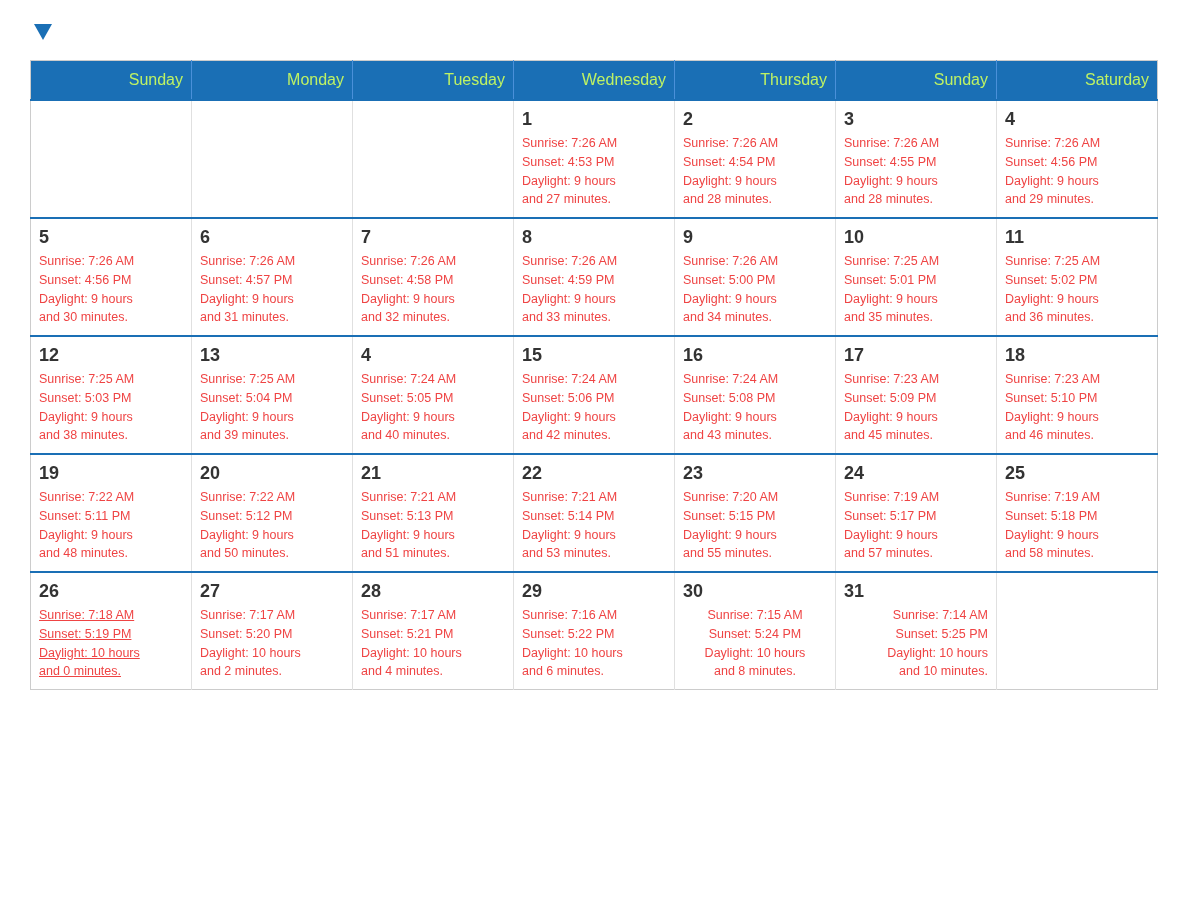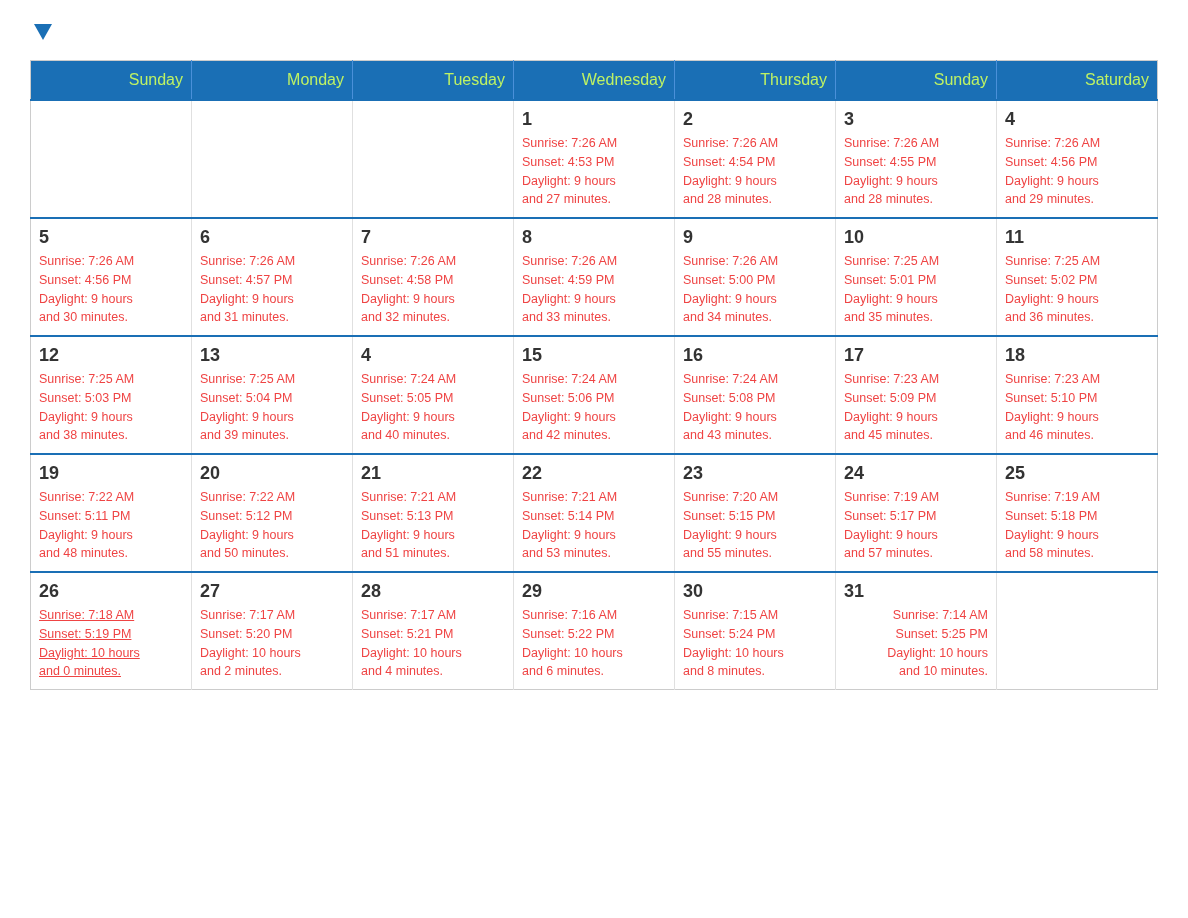--- a/index.html
+++ b/index.html
@@ -334,21 +334,21 @@
         </td>
         <td>
           <div class="day-number">29</div>
           <div class="day-info" style="white-space: pre-line;">Sunrise: 7:16 AM
 Sunset: 5:22 PM
 Daylight: 10 hours
 and 6 minutes.</div>
         </td>
         <td>
           <div class="day-number">30</div>
-          <div class="day-info" style="white-space: pre-line;">Sunrise: 7:15 AM
+          <div class="day-info" style="white-space: pre-line; text-align: center;">Sunrise: 7:15 AM
 Sunset: 5:24 PM
 Daylight: 10 hours
 and 8 minutes.</div>
         </td>
         <td>
           <div class="day-number">31</div>
           <div class="day-info" style="white-space: pre-line; text-align: right;">Sunrise: 7:14 AM
 Sunset: 5:25 PM
 Daylight: 10 hours
 and 10 minutes.</div>

